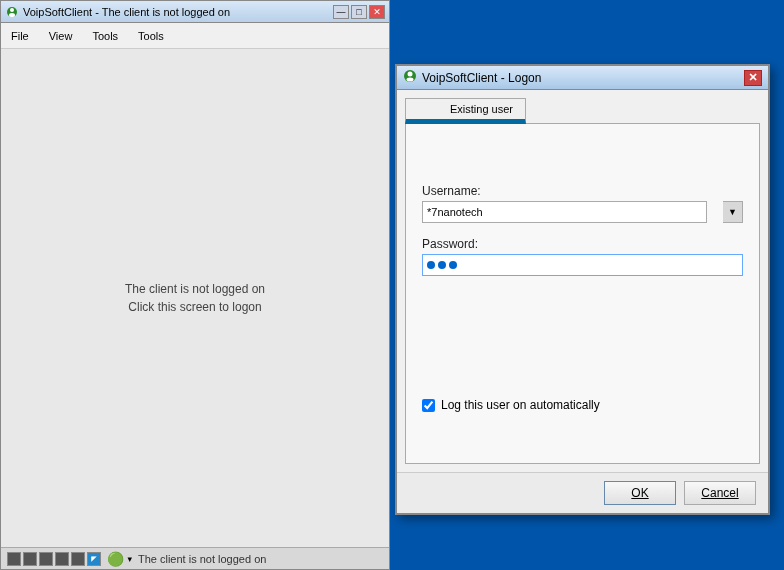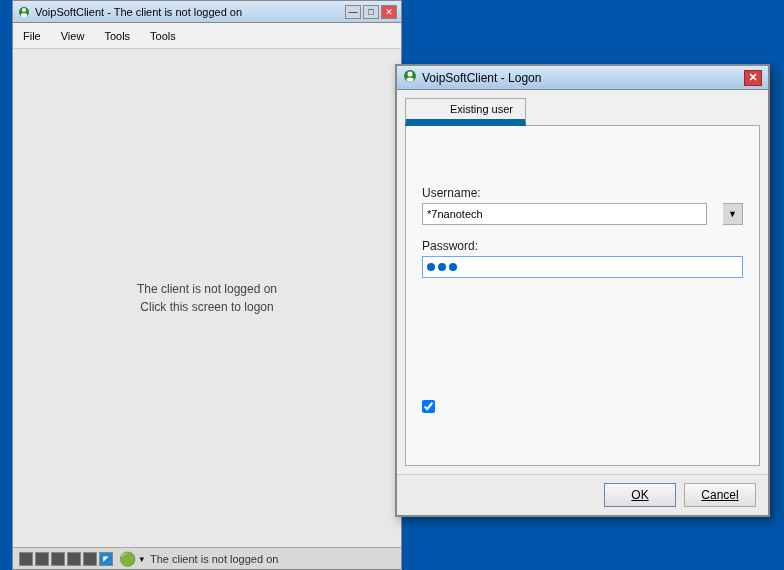--- a/index.html
+++ b/index.html
@@ -9,21 +9,21 @@
       overflow: hidden;
       font-family: 'Segoe UI', Tahoma, Geneva, Verdana, sans-serif;
       font-size: 12px;
       background: #0055aa;
       position: relative;
     }
 
     
     .main-window {
       position: absolute;
-      top: 0; left: 12px;
+      top: 0; left: 0;
       width: 390px;
       height: 570px;
       background: #f0f0f0;
       border: 1px solid #888;
       display: flex;
       flex-direction: column;
     }
 
     .title-bar {
       background: linear-gradient(to bottom, #d8e8f8, #b8d0e8);
@@ -195,21 +195,21 @@
       border: 1px solid #aaa;
       border-bottom: none;
       background: #e8f0f8;
       cursor: pointer;
       margin-bottom: -1px;
       position: relative;
     }
 
     .tab.active {
       background: #f0f0f0;
-      border-bottom: 7px solid #0369a1;
+      border-bottom: 5px solid #0369a1;
       z-index: 1;
       padding-left: 44px;
     }
 
     .tab-content {
       border: 1px solid #aaa;
       border-top: none;
       padding: 20px 16px 16px 16px;
       background: #f8f8f8;
       min-height: 340px;
@@ -386,20 +386,21 @@
           <div class="pwd-dots">
             <div class="pwd-dot"></div>
             <div class="pwd-dot"></div>
             <div class="pwd-dot"></div>
           </div>
         </div>
       </div>
       <div style="height:100px;"></div>
       <div class="checkbox-row">
         <input type="checkbox" checked="" id="autologon" style="">
+        <label for="autologon">Log this user on automatically</label>
       </div>
     </div>
   </div>
   <div class="dialog-footer">
     <button class="dialog-btn ok">OK</button>
     <button class="dialog-btn">Cancel</button>
   </div>
 </div>
 
 </body></html>

